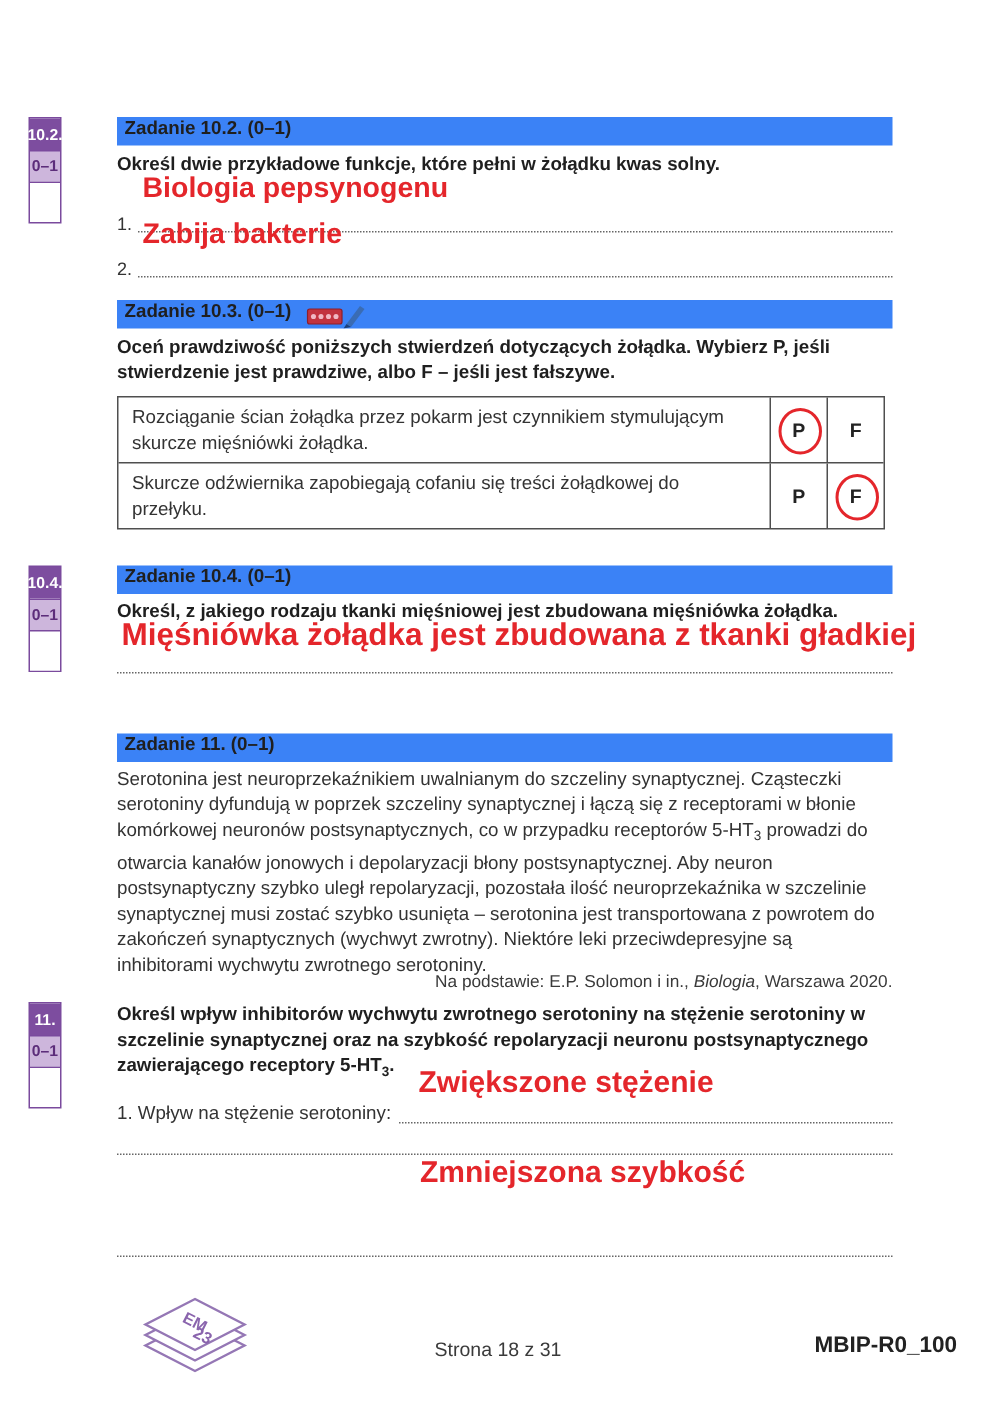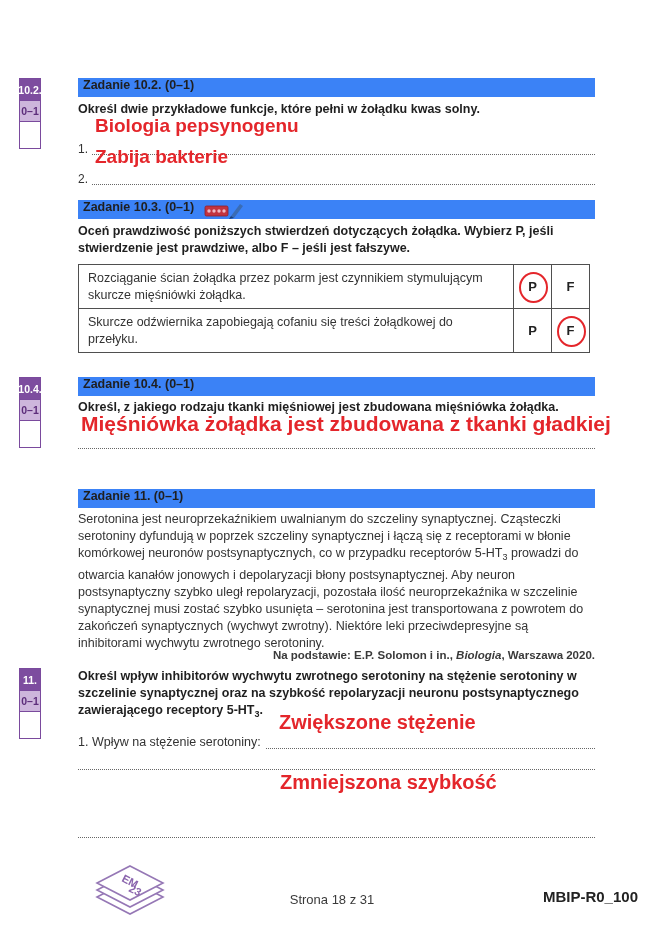--- a/index.html
+++ b/index.html
@@ -144,21 +144,21 @@
   </div>
 
   <div class="section" style="top:489px; height:172px;">
     <div class="content">
       <div class="hbar">
         <span>Zadanie 11. (0–1)</span>
       </div>
       <div class="para" style="top:22px;">
         <span>Serotonina jest neuroprzekaźnikiem uwalnianym do szczeliny synaptycznej. Cząsteczki serotoniny dyfundują w poprzek szczeliny synaptycznej i łączą się z receptorami w błonie komórkowej neuronów postsynaptycznych, co w przypadku receptorów 5-HT</span><sub class="s">3</sub><span> prowadzi do otwarcia kanałów jonowych i depolaryzacji błony postsynaptycznej. Aby neuron postsynaptyczny szybko uległ repolaryzacji, pozostała ilość neuroprzekaźnika w szczelinie synaptycznej musi zostać szybko usunięta – serotonina jest transportowana z powrotem do zakończeń synaptycznych (wychwyt zwrotny). Niektóre leki przeciwdepresyjne są inhibitorami wychwytu zwrotnego serotoniny.</span>
       </div>
-      <div class="source" style="top:160px;font-weight:bold;">
+      <div class="source" style="top:160px;">
         <span>Na podstawie: E.P. Solomon i in., </span><i>Biologia</i><span>, Warszawa 2020.</span>
       </div>
     </div>
   </div>
 
   <div class="section" style="top:665px; height:185px;">
     <div class="badge" style="top:3px;">
       <div class="b-num">11.</div>
       <div class="b-pts">0–1</div>
       <div class="b-blank"></div>

